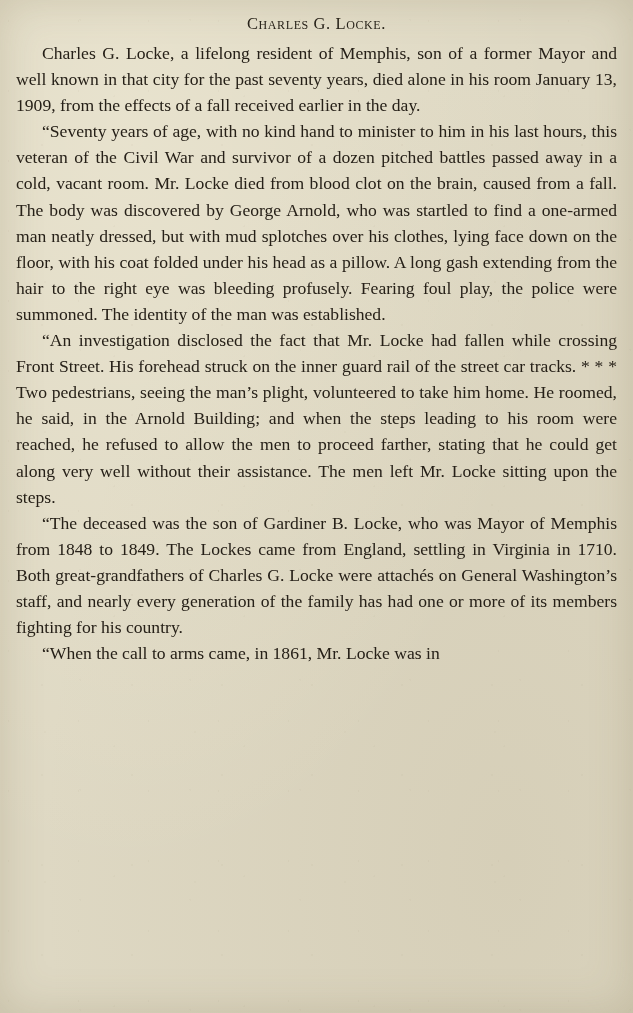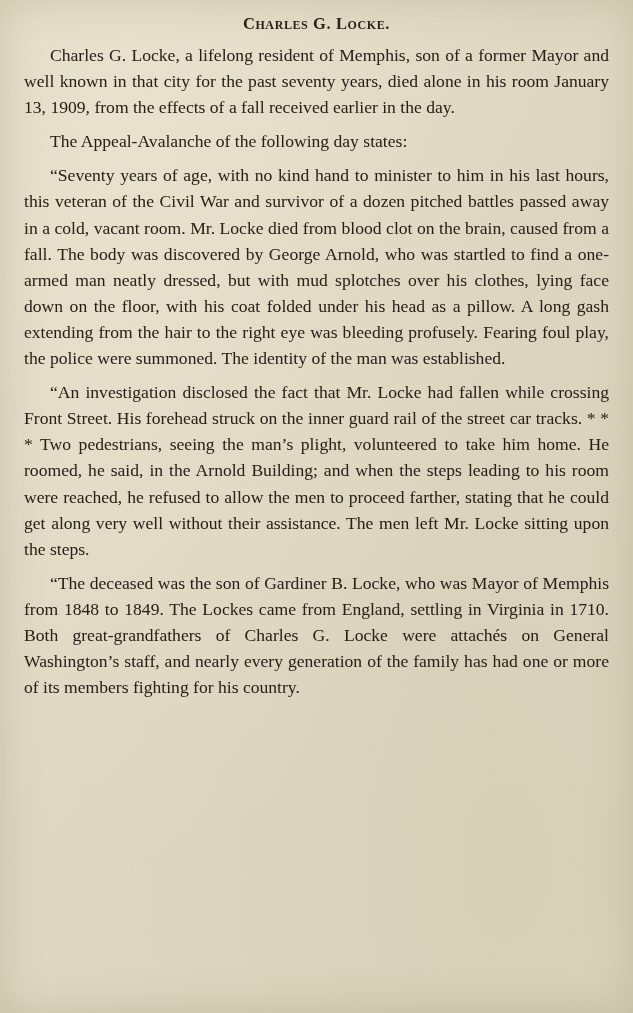--- a/index.html
+++ b/index.html
@@ -23,26 +23,26 @@
     background:
       radial-gradient(ellipse at 20% 12%, rgba(255,250,230,0.30), rgba(255,250,230,0) 60%),
       radial-gradient(ellipse at 80% 85%, rgba(160,145,110,0.13), rgba(160,145,110,0) 65%),
       #ded8c3;
   }
   .page-title {
     text-align: center;
     font-size: 16.5px;
     letter-spacing: 0.6px;
     margin: 0 0 6px 0;
-    font-weight: bold;
+    font-weight: normal;
     font-variant: small-caps;
     color: #27221a;
   }
   .body-text p {
-    margin: 8px;
+    margin: 0;
     font-size: 17.6px;
     line-height: 26.1px;
     text-align: justify;
     text-justify: inter-word;
     color: #262018;
     text-indent: 0;
   }
   .body-text p.indent {
     text-indent: 26px;
   }
@@ -72,20 +72,20 @@
     box-shadow: inset 0 0 44px rgba(120,104,70,0.22);
   }
 </style>
 </head>
 <body>
 
 <div class="page">
   <h1 class="page-title">Charles G. Locke.</h1>
   <div class="body-text">
     <p class="indent">Charles G. Locke, a lifelong resident of Memphis, son of a former Mayor and well known in that city for the past seventy years, died alone in his room January 13, 1909, from the effects of a fall received earlier in the day.</p>
-    <p class="indent">The Appeal-Avalanche of the following day states:</p>
     <p class="indent">“Seventy years of age, with no kind hand to minister to him in his last hours, this veteran of the Civil War and survivor of a dozen pitched battles passed away in a cold, vacant room. Mr. Locke died from blood clot on the brain, caused from a fall. The body was discovered by George Arnold, who was startled to find a one-armed man neatly dressed, but with mud splotches over his clothes, lying face down on the floor, with his coat folded under his head as a pillow. A long gash extending from the hair to the right eye was bleeding profusely. Fearing foul play, the police were summoned. The identity of the man was established.</p>
     <p class="indent">“An investigation disclosed the fact that Mr. Locke had fallen while crossing Front Street. His forehead struck on the inner guard rail of the street car tracks. * * * Two pedestrians, seeing the man’s plight, volunteered to take him home. He roomed, he said, in the Arnold Building; and when the steps leading to his room were reached, he refused to allow the men to proceed farther, stating that he could get along very well without their assistance. The men left Mr. Locke sitting upon the steps.</p>
     <p class="indent">“The deceased was the son of Gardiner B. Locke, who was Mayor of Memphis from 1848 to 1849. The Lockes came from England, settling in Virginia in 1710. Both great-grandfathers of Charles G. Locke were attachés on General Washington’s staff, and nearly every generation of the family has had one or more of its members fighting for his country.</p>
+    <p class="indent">“When the call to arms came, in 1861, Mr. Locke was in</p>
   </div>
   <div class="grain"></div>
   <div class="edge-shade"></div>
 </div>
 
 </body></html>

